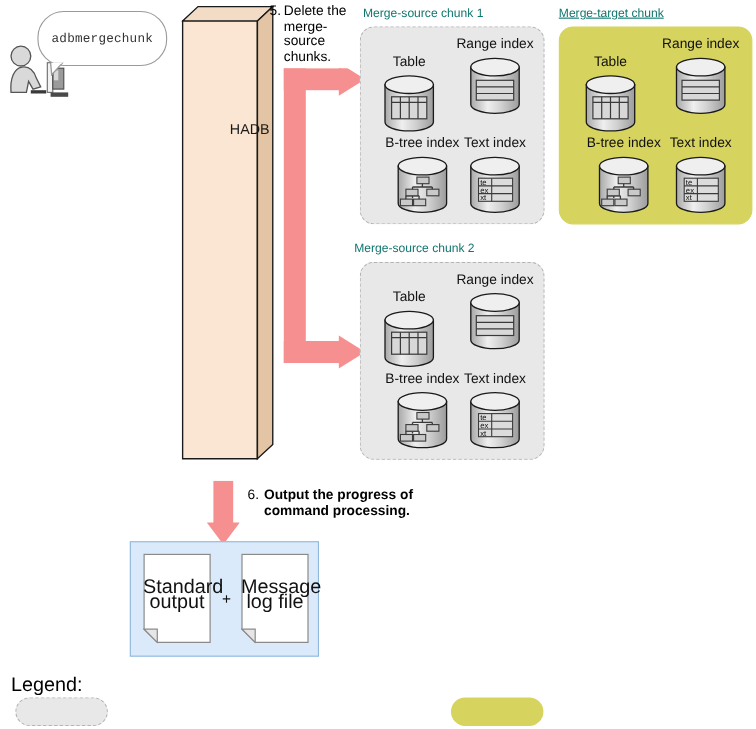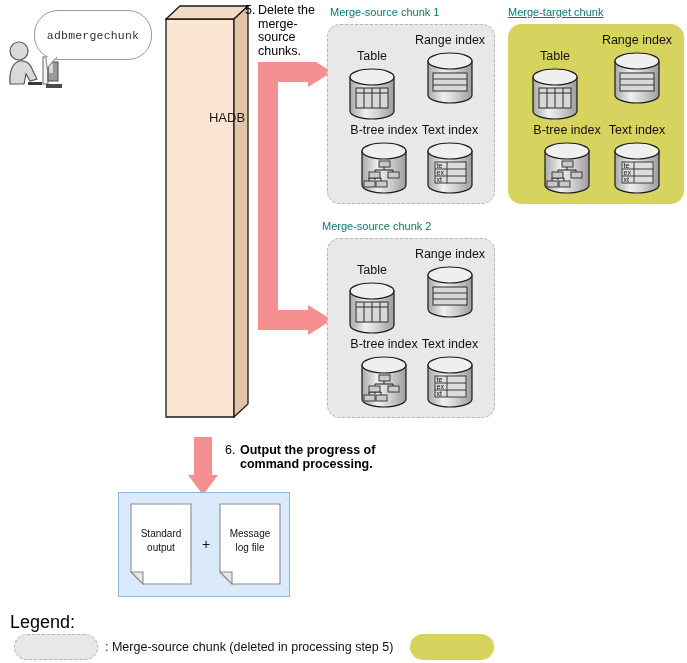--- a/index.html
+++ b/index.html
@@ -80,21 +80,21 @@
   #down-arrow{left:188px;top:437px;width:30px;height:58px;}
   #output-box{
     left:118px;top:492px;width:172px;height:105px;
     background:#dbeafa;border:1.1px solid #8fb8dd;box-sizing:border-box;
   }
   .doc{position:absolute;width:62px;height:82px;}
   #doc-std{left:130px;top:503px;}
   #doc-log{left:219px;top:503px;}
   .doc-label{
     position:absolute;width:62px;text-align:center;
-    font-size:10px;line-height:13.5px;color:#111;
+    font-size:18px;line-height:13.5px;color:#111;
   }
   #doc-std-label{left:130px;top:527px;}
   #doc-log-label{left:219px;top:527px;}
   #plus-sign{left:196px;top:536px;width:20px;text-align:center;font-size:14px;color:#111;}
 
   
   #legend-title{left:10px;top:612px;font-size:18px;}
   .legend-row{position:absolute;top:634px;display:flex;align-items:center;}
   #legend-src{left:14px;}
   #legend-tgt{left:410px;}
@@ -391,17 +391,16 @@
   <path d="M1 69 L13 69 L13 81 Z" fill="#e6e6e6" stroke="#8a8a8a" stroke-width="1.1"></path>
 </svg>
 <div class="abs doc-label" id="doc-log-label">
   <span>Message</span><br>
   <span>log file</span>
 </div>
 
 <div class="abs" id="legend-title">Legend:</div>
 <div class="legend-row" id="legend-src">
   <div class="swatch source"></div>
-  <div class="legend-text">: Merge-source chunk (deleted in processing step 5)</div>
 </div>
 <div class="legend-row" id="legend-tgt">
   <div class="swatch target"></div>
 </div>
 
 </body></html>

